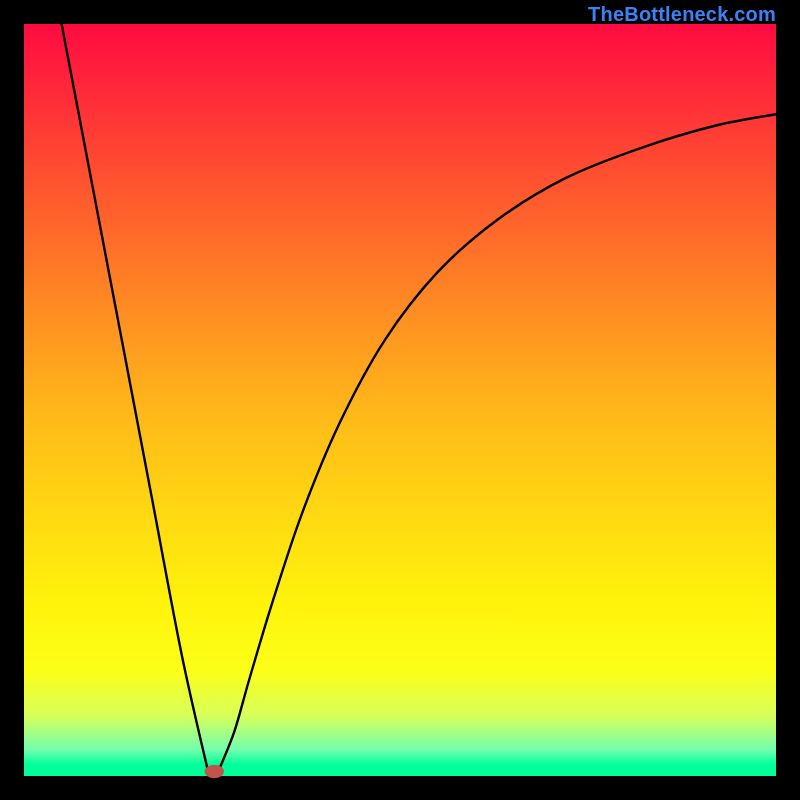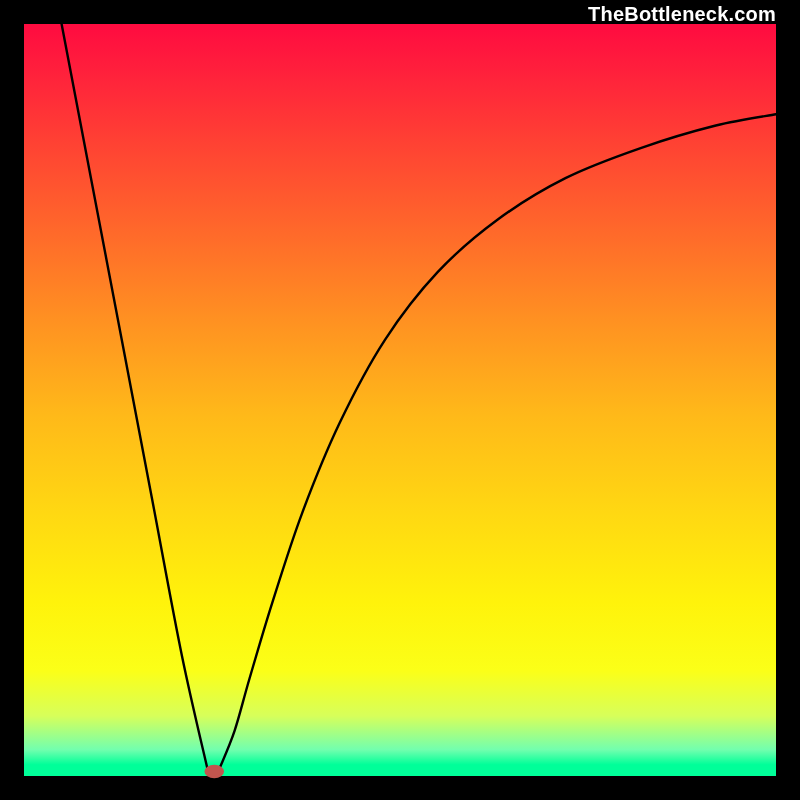--- a/index.html
+++ b/index.html
@@ -31,21 +31,21 @@
       #d7ff5a 92%,
       #72ffae 96.5%,
       #00ff99 98.5%,
       #00ff99 100%
     );
   }
   .watermark {
     position: absolute;
     top: 3px;
     right: 24px;
-    color: #ffffff;
+    color: #3b82f6;
     font-size: 20px;
     font-weight: 600;
     letter-spacing: 0.2px;
     z-index: 10;
   }
   svg.plot {
     position: absolute;
     left: 0;
     top: 0;
     width: 752px;

